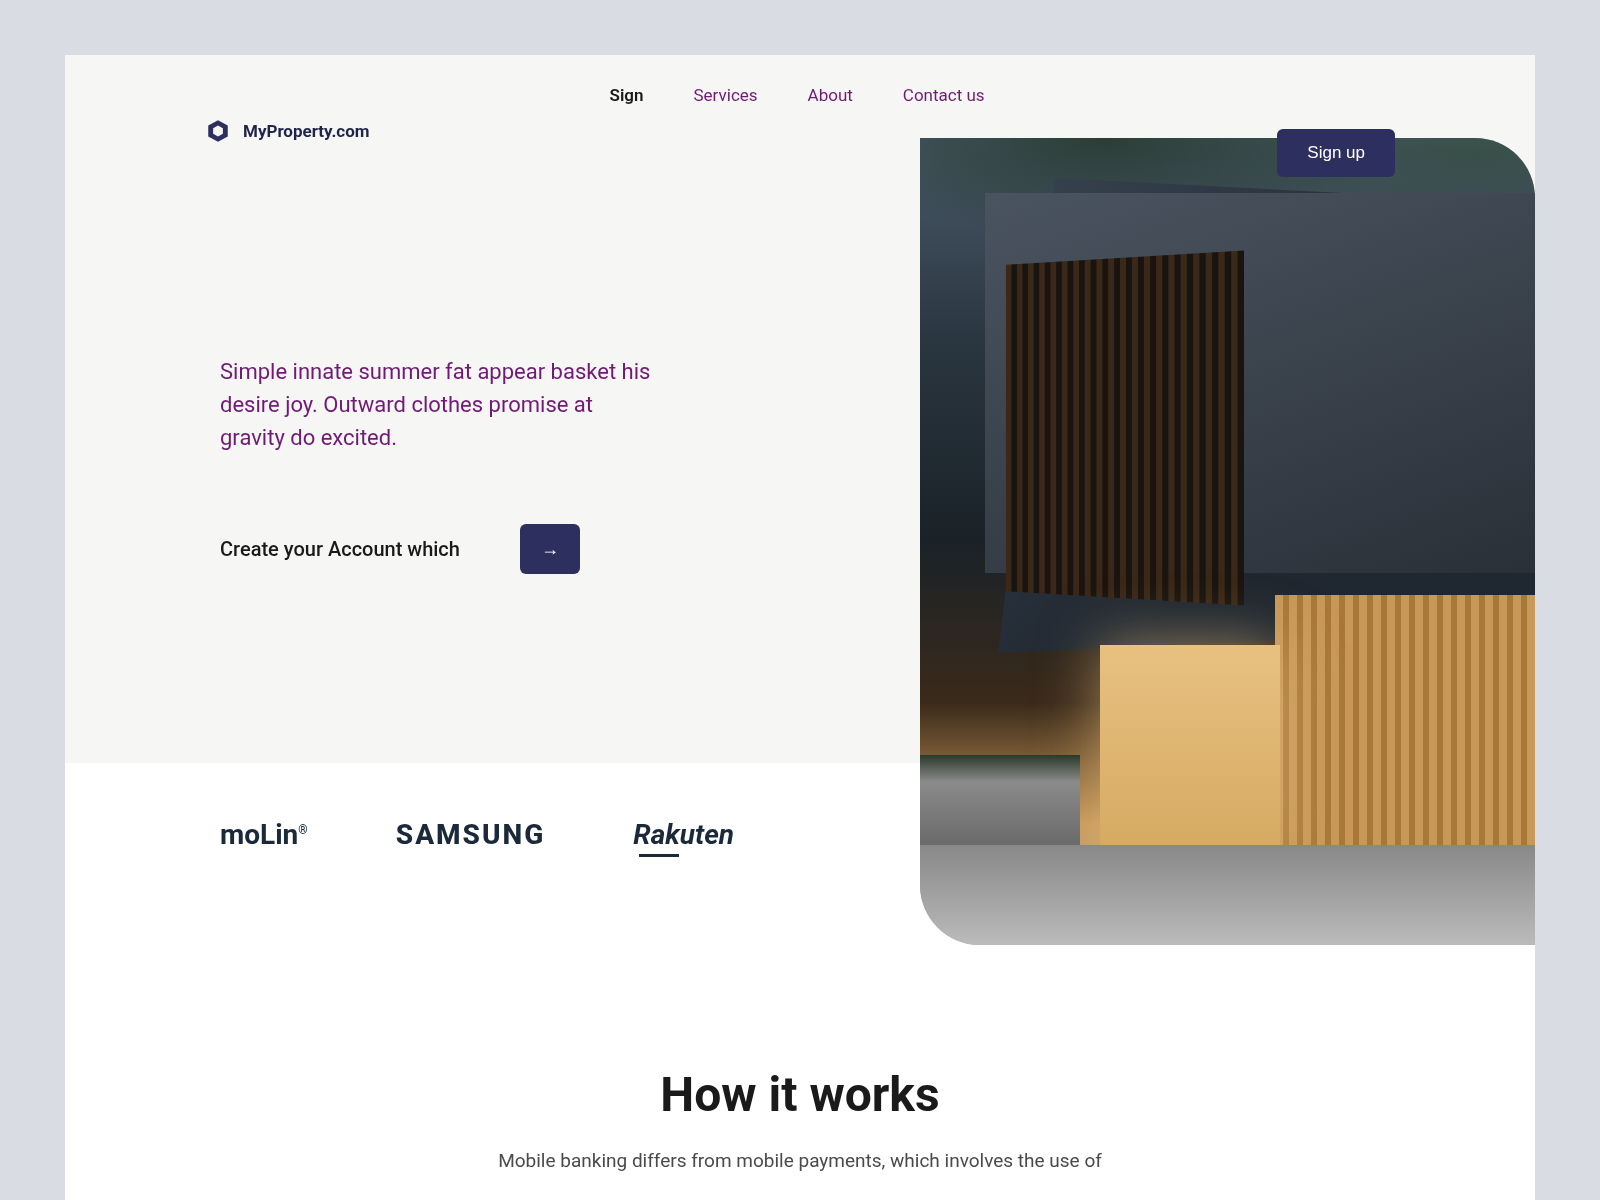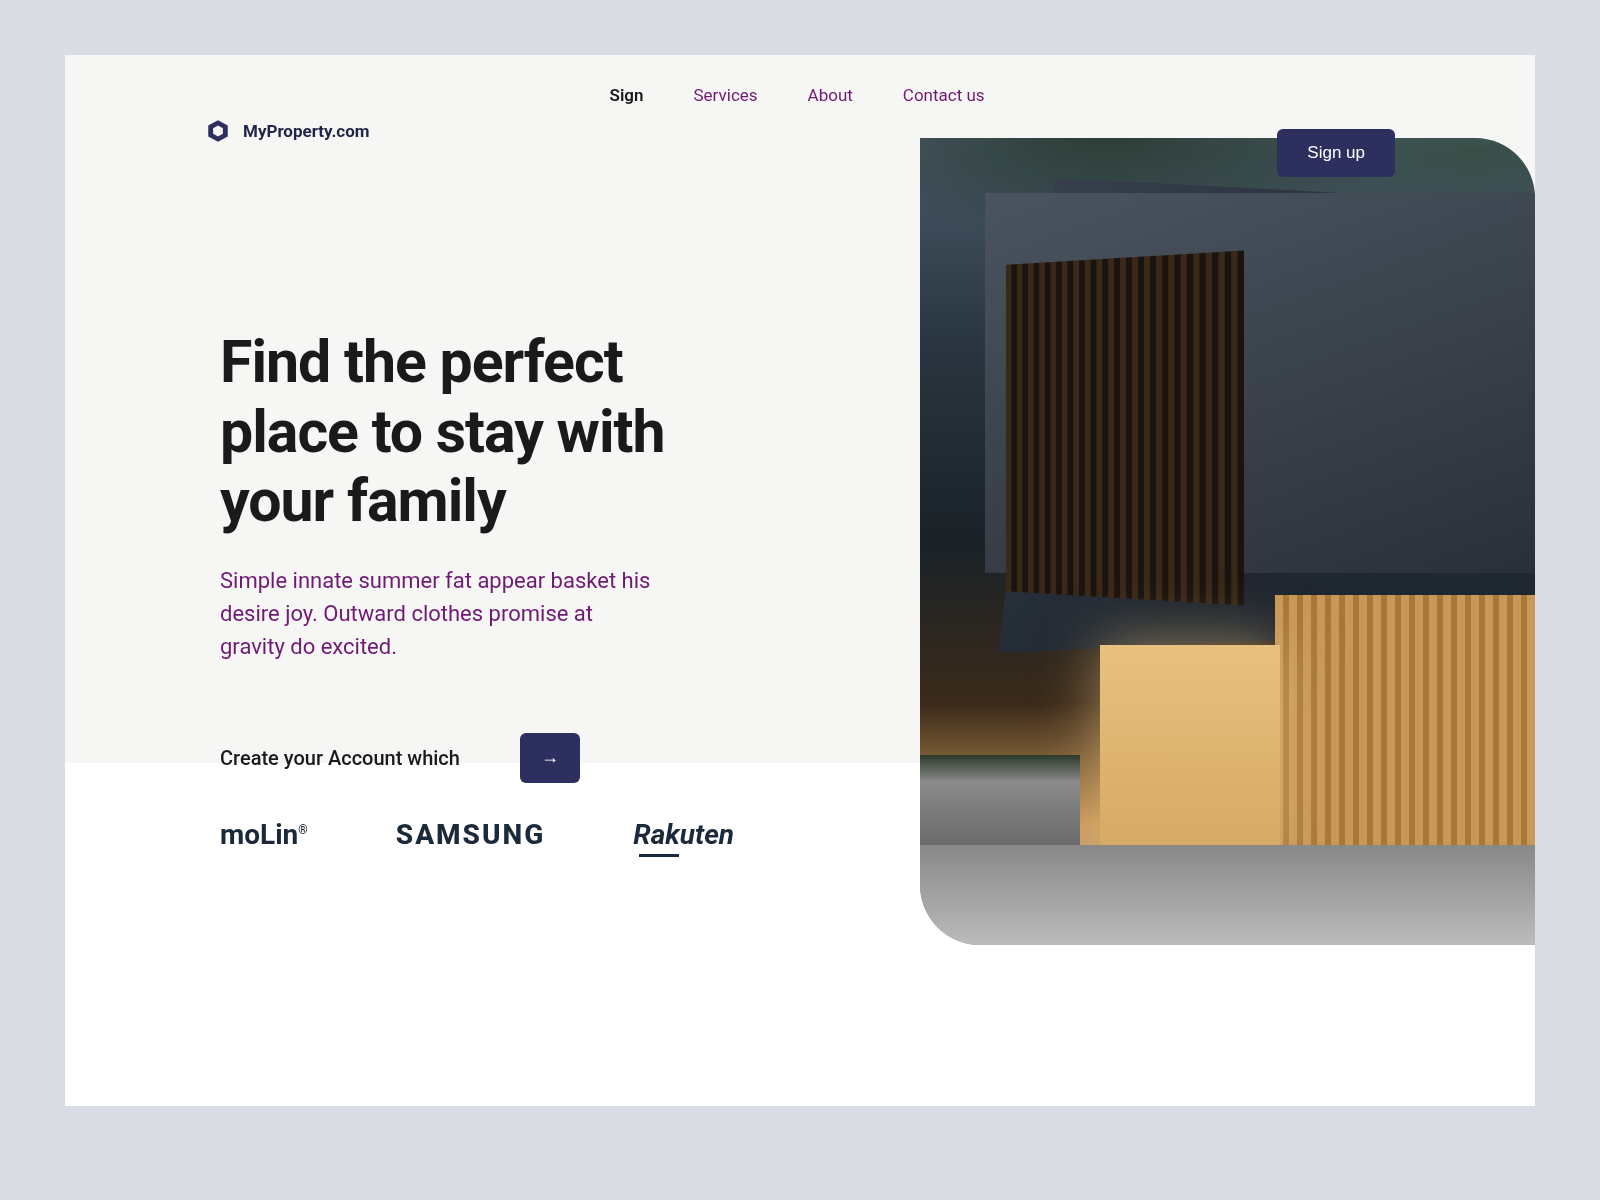--- a/index.html
+++ b/index.html
@@ -282,21 +282,20 @@
       <nav class="nav">
         <span class="nav-item active">Sign</span>
         <span class="nav-item">Services</span>
         <span class="nav-item">About</span>
         <span class="nav-item">Contact us</span>
       </nav>
       <button class="signup-btn">Sign up</button>
     </div>
 
     <div class="hero-content">
-      <h1 class="hero-title">Find the perfect place to stay with your family</h1>
       <p class="hero-subtitle">Simple innate summer fat appear basket his desire joy. Outward clothes promise at gravity do excited.</p>
       <div class="cta-row">
         <span class="cta-text">Create your Account which</span>
         <button class="cta-btn">
           <span>→</span>
         </button>
       </div>
     </div>
 
     <div class="hero-image">
@@ -311,14 +310,16 @@
     </div>
   </div>
 
   <div class="partners">
     <span class="partner-logo"><span>moLin</span><sup>®</sup></span>
     <span class="partner-logo samsung">SAMSUNG</span>
     <span class="partner-logo rakuten">Rakuten</span>
   </div>
 
   <div class="how-section">
+    <h2 class="how-title">How it works</h2>
+    <p class="how-subtitle">Mobile banking differs from mobile payments, which involves the use of</p>
   </div>
 </div>
 
 </body></html>

